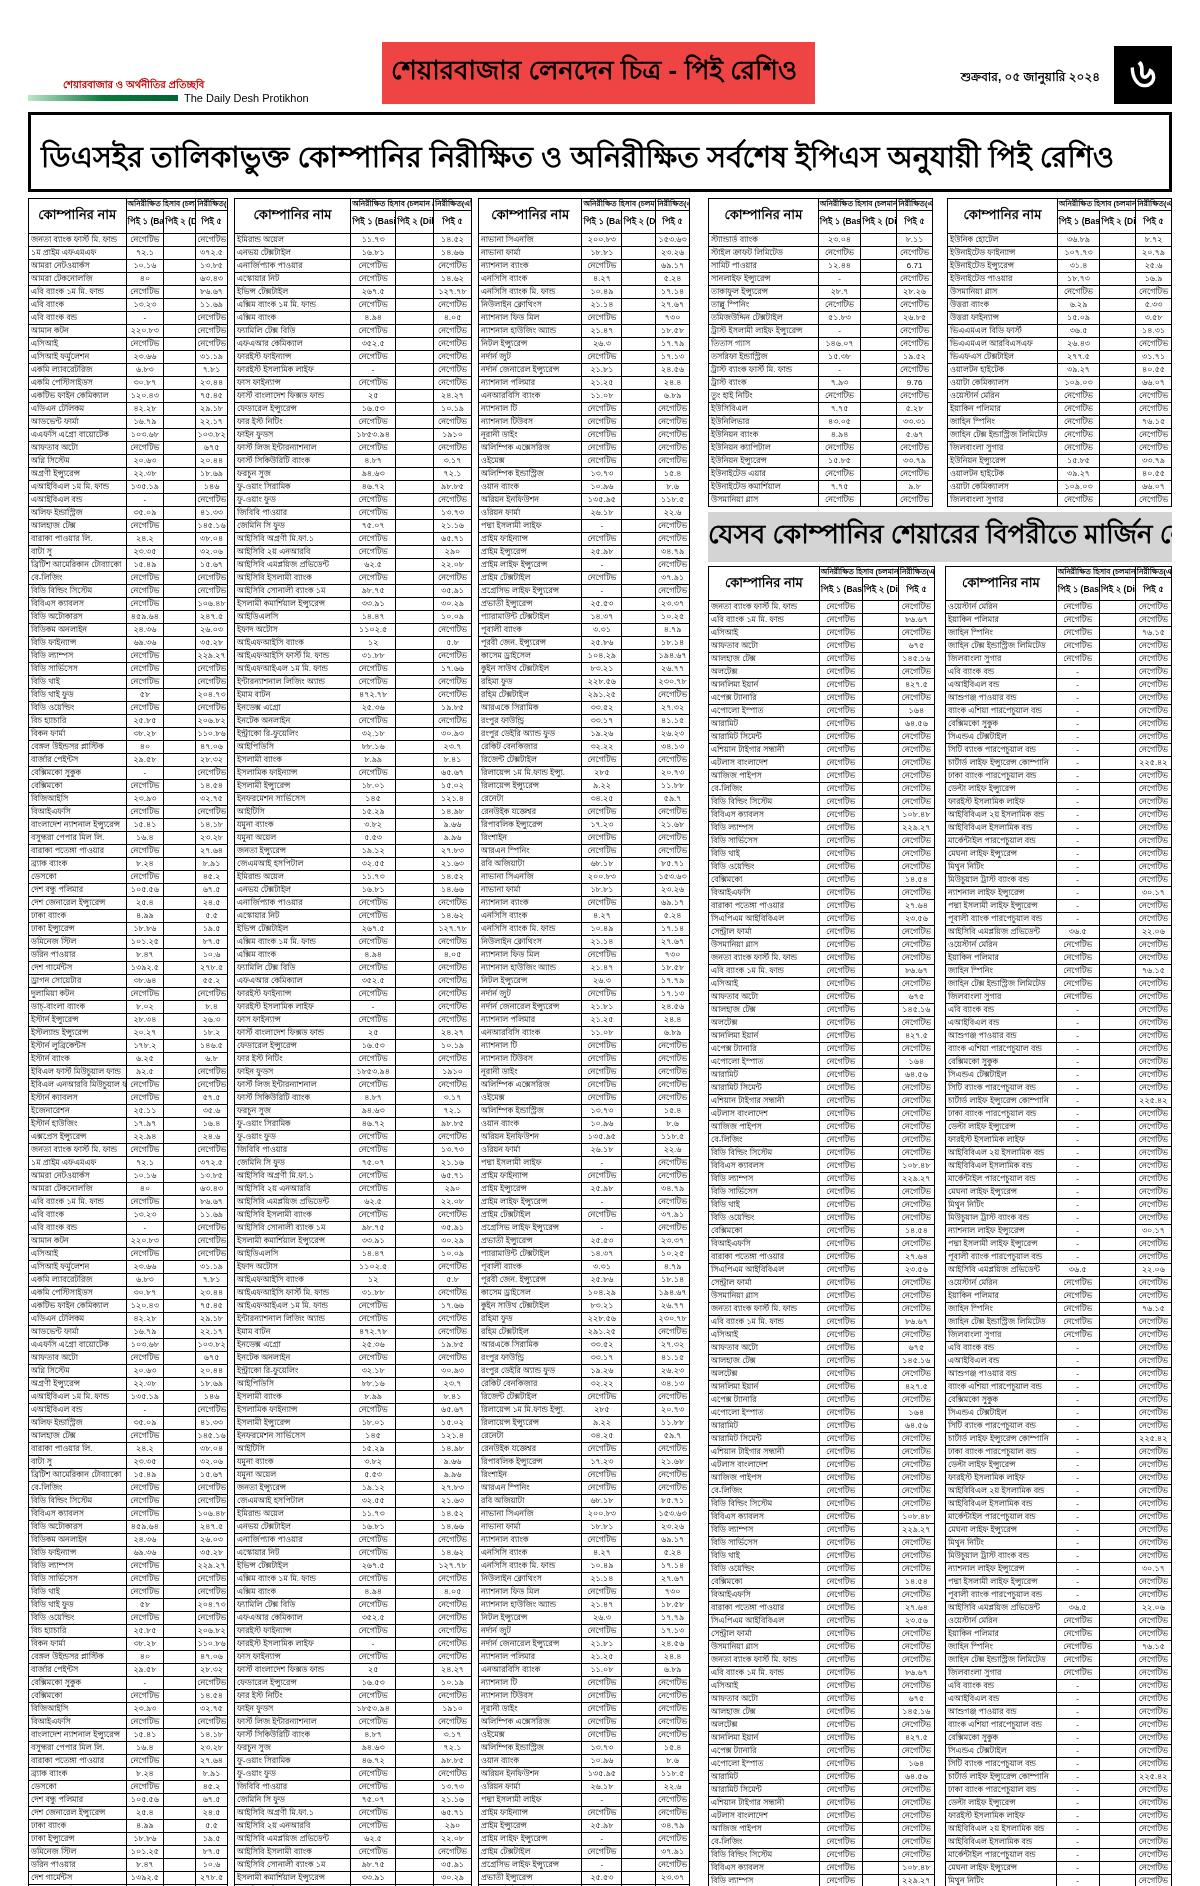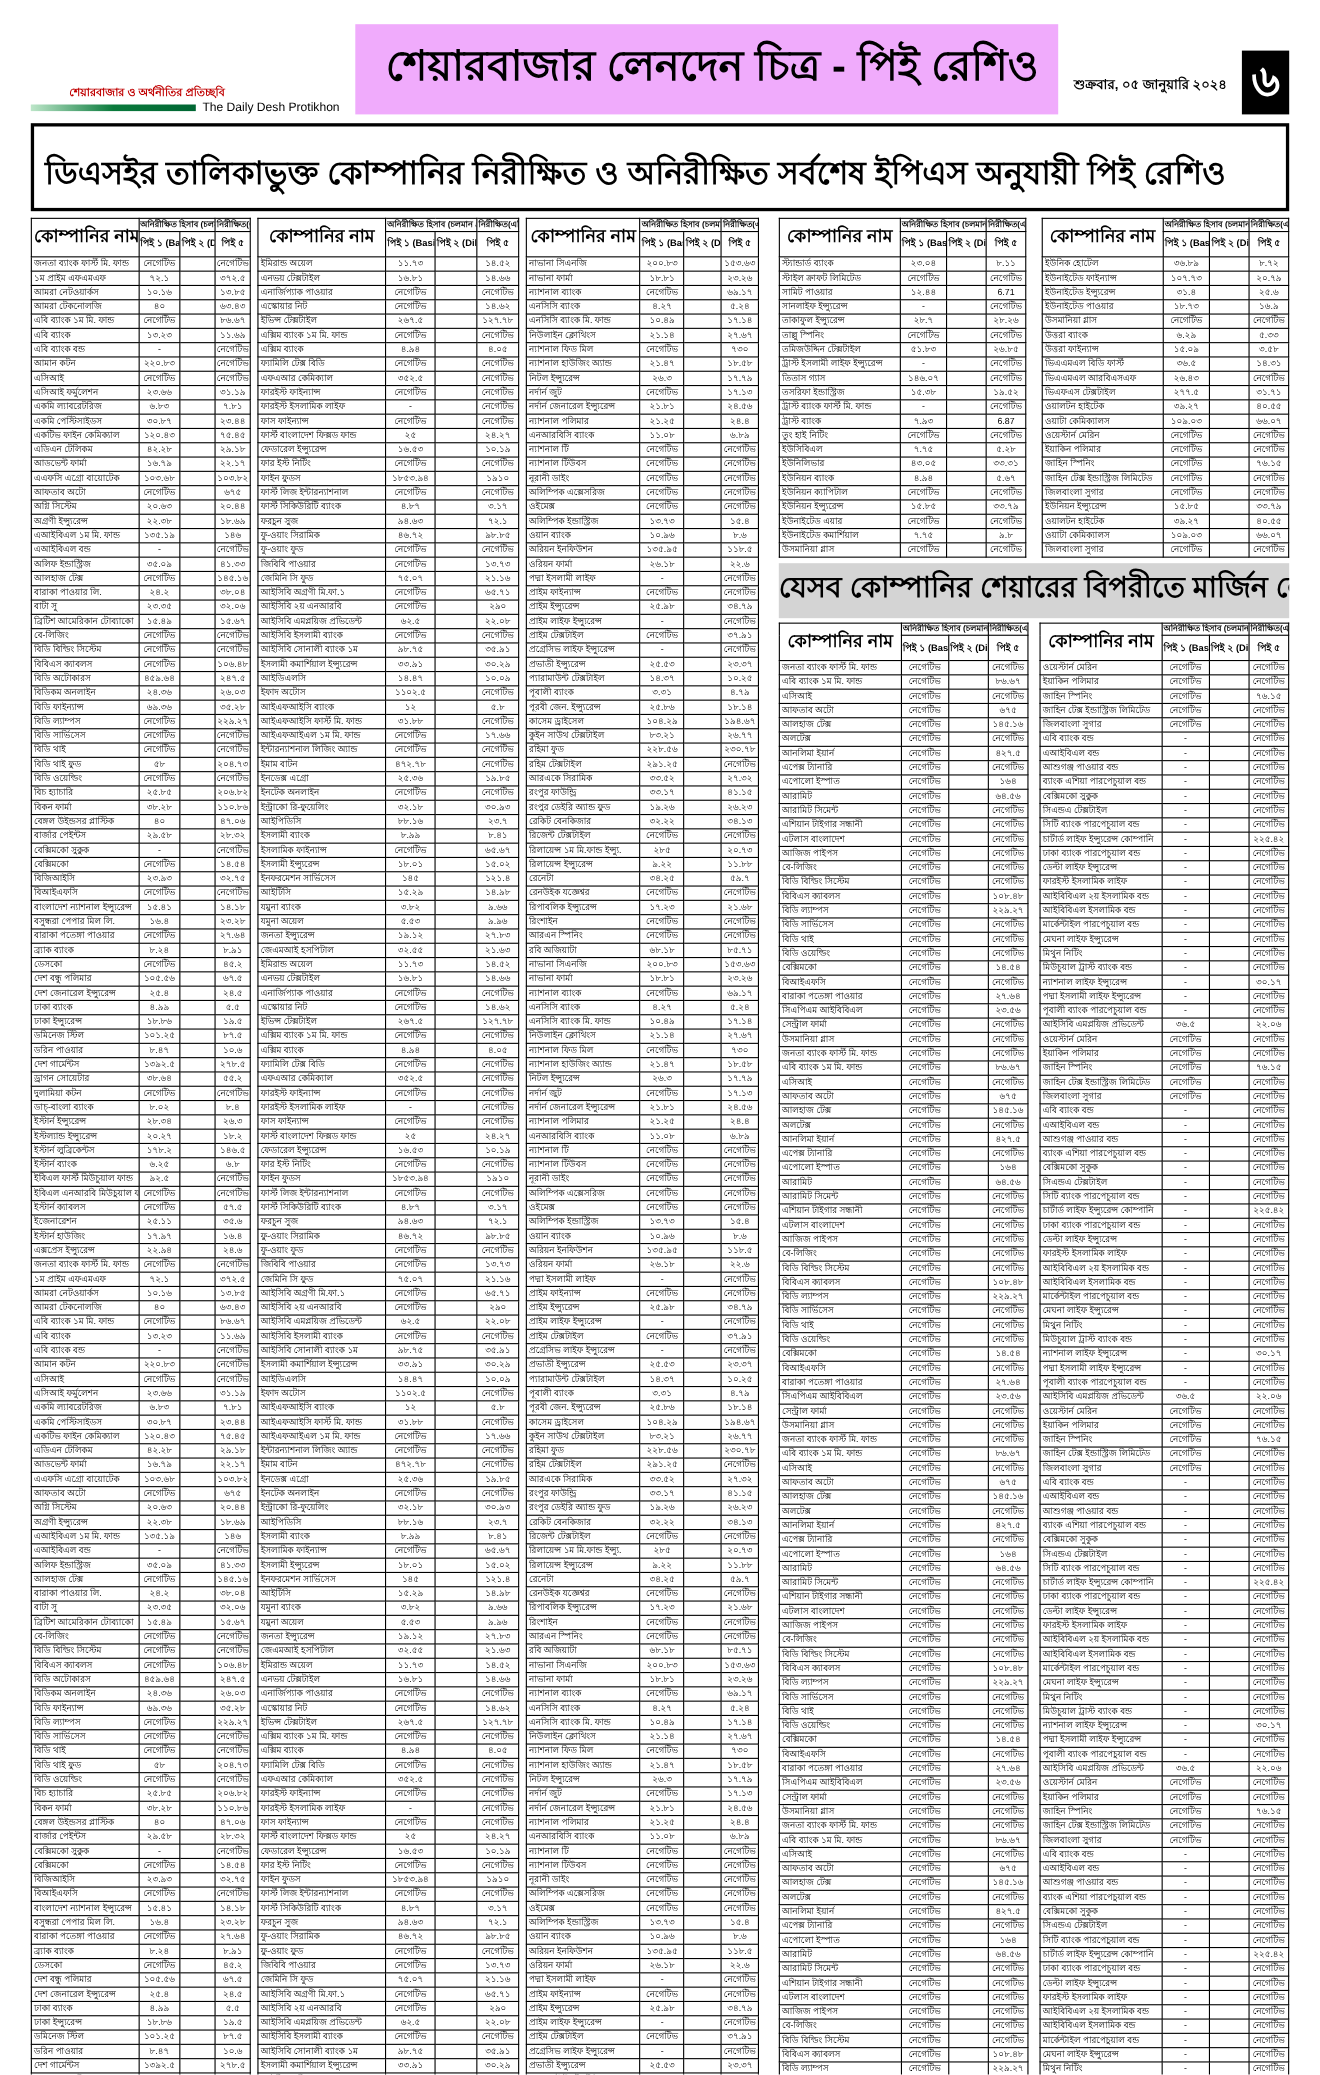--- a/index.html
+++ b/index.html
@@ -8,21 +8,21 @@
 
   
   .masthead{display:flex;align-items:flex-end;gap:14px;height:78px;}
   .logo-block{width:340px;position:relative;}
   .tagline{color:#c00000;font-weight:bold;font-size:10px;line-height:11px;margin-left:35px;}
   .logo-text{font-size:46px;font-weight:bold;letter-spacing:-1px;line-height:46px;white-space:nowrap;}
   .logo-mark{display:inline-block;width:26px;height:34px;background:linear-gradient(135deg,#0a5c2f,#000);vertical-align:middle;margin-right:3px;border-radius:3px;}
   .logo-sub{display:flex;align-items:center;gap:6px;margin-top:2px;}
   .logo-bar{height:6px;width:150px;background:linear-gradient(90deg,#bde6c9,#0a7a3c,#063);}
   .logo-sub-text{font-size:11px;font-weight:normal;white-space:nowrap;}
-  .main-title{background:#f0abfc;padding:8px 18px 10px 28px;font-size:38px;font-weight:bold;white-space:nowrap;}
+  .main-title{background:#ef4444;padding:8px 18px 10px 9px;font-size:26px;font-weight:bold;white-space:nowrap;}
   .date-line{font-size:12px;font-weight:bold;margin-left:auto;white-space:nowrap;padding-bottom:16px;}
   .page-num-box{width:58px;height:58px;background:#000;color:#fff;display:flex;align-items:center;justify-content:center;font-size:40px;font-weight:bold;}
 
   
   .subtitle{border:3px solid #000;margin-top:8px;padding:19px 10px 6px 10px;font-size:29px;font-weight:bold;white-space:nowrap;overflow:hidden;}
 
   
   .content{display:flex;gap:6px;margin-top:6px;align-items:flex-start;}
   .maincol1{width:200px;flex:none;}
   .maincol2{width:238px;flex:none;}
@@ -31,21 +31,21 @@
   .top-tables{display:flex;gap:14px;}
   .top-tables>div{flex:1;min-width:0;}
   .margin-band{background:#d4d4d4;text-align:center;font-size:26px;font-weight:bold;padding:2px 0 4px 0;margin:5px 0 4px 0;white-space:nowrap;overflow:hidden;}
   .margin-tables{display:flex;gap:10px;}
   .margin-tables>div{flex:1;min-width:0;}
 
   
   table.pe{border-collapse:collapse;width:100%;table-layout:fixed;}
   table.pe th,table.pe td{border:1px solid #000;overflow:hidden;white-space:nowrap;}
   table.pe th{font-weight:bold;text-align:center;}
-  th.h-name{font-size:16px;padding:2px;}
+  th.h-name{font-size:13px;padding:2px;}
   th.h-group{font-size:7.5px;line-height:8.5px;font-weight:normal;padding:1px;}
   th.h-sub{font-size:8.5px;line-height:9px;padding:1px;height:20px;}
   td.c-name{font-size:8px;text-align:left;padding:1px 2px;height:10px;line-height:10px;}
   td.c-val{font-size:8px;text-align:center;padding:1px 1px;line-height:10px;}
   col.w-name{width:49%;} col.w-pe1{width:19%;} col.w-pe2{width:16%;} col.w-pe5{width:16%;}
 </style>
 </head>
 <body>
 
 <div class="page">
@@ -2549,21 +2549,21 @@
                 <tr>
                   <td class="c-name">ট্রাস্ট ব্যাংক ফার্স্ট মি. ফান্ড</td>
                   <td class="c-val">-</td>
                   <td class="c-val"></td>
                   <td class="c-val">নেগেটিভ</td>
                 </tr>
                 <tr>
                   <td class="c-name">ট্রাস্ট ব্যাংক</td>
                   <td class="c-val">৭.৯৩</td>
                   <td class="c-val"></td>
-                  <td class="c-val">6.87</td>
+                  <td class="c-val">9.76</td>
                 </tr>
                 <tr>
                   <td class="c-name">তুং হাই নিটিং</td>
                   <td class="c-val">নেগেটিভ</td>
                   <td class="c-val"></td>
                   <td class="c-val">নেগেটিভ</td>
                 </tr>
                 <tr>
                   <td class="c-name">ইউসিবিএল</td>
                   <td class="c-val">৭.৭৫</td>

